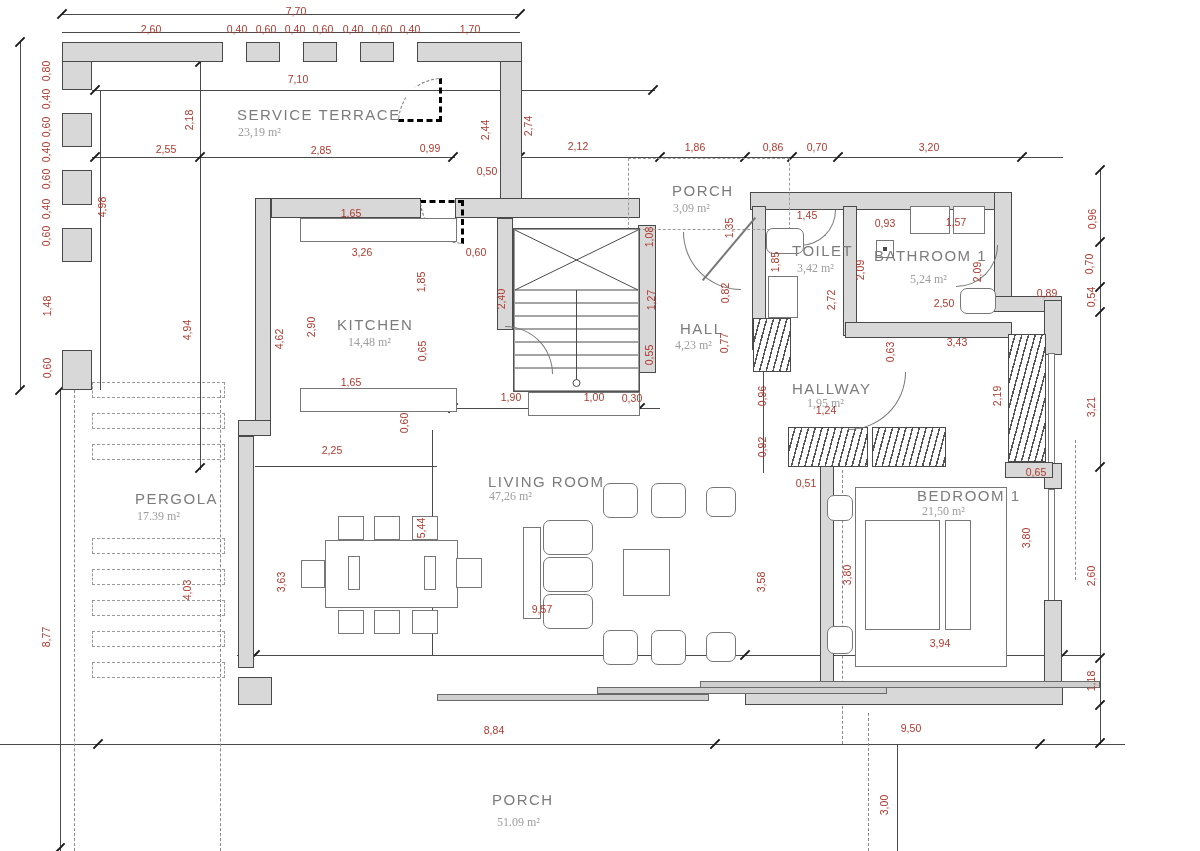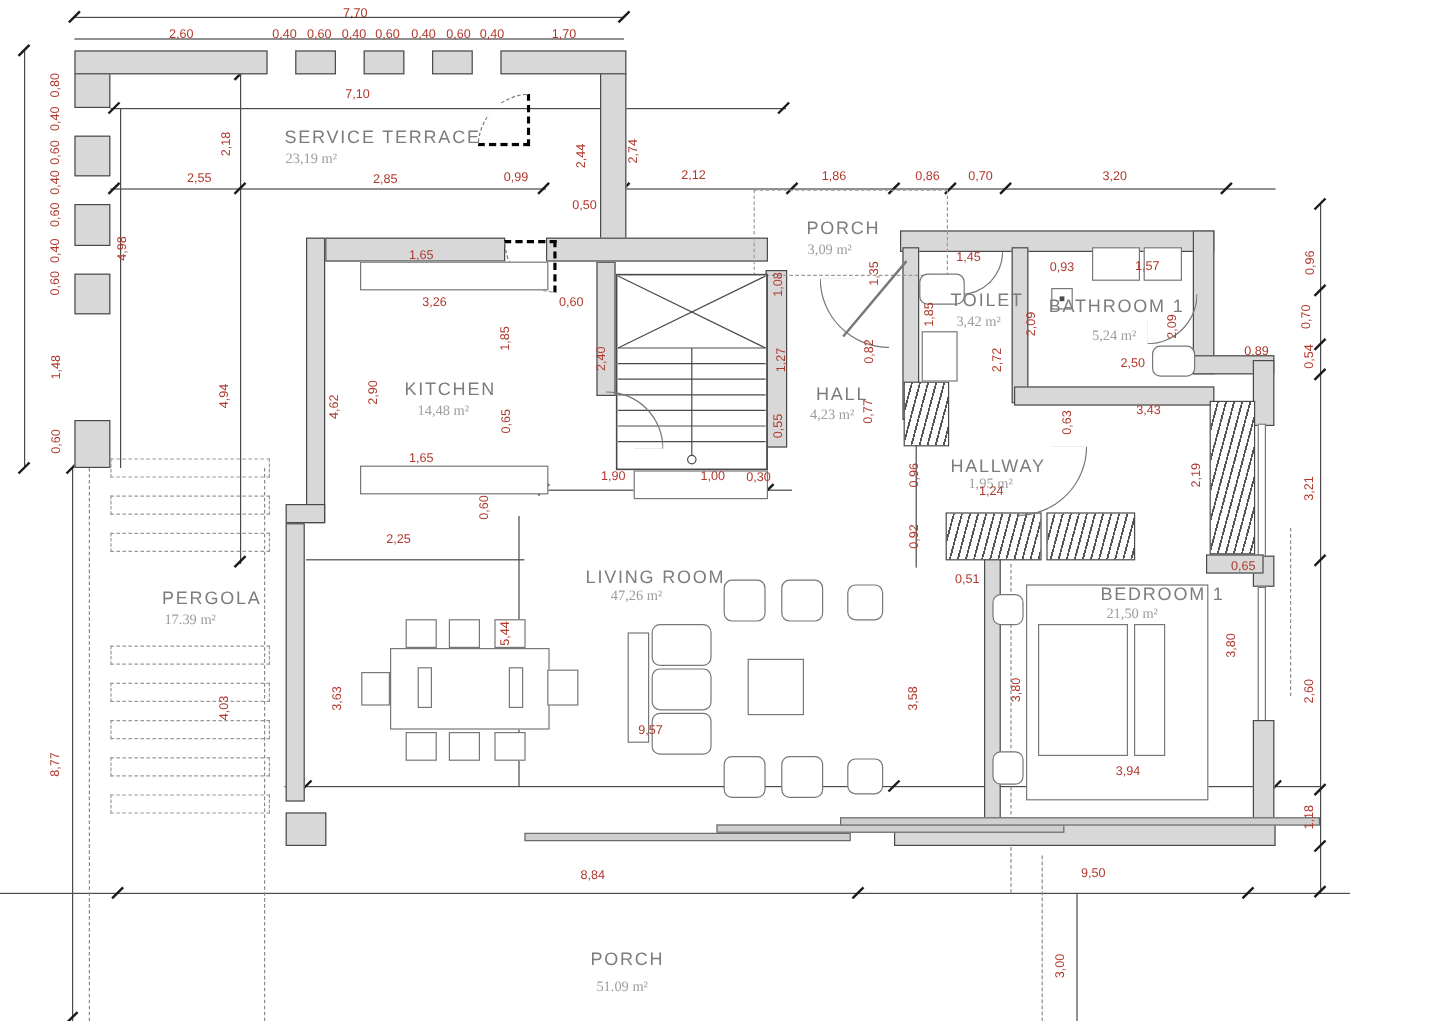--- a/index.html
+++ b/index.html
@@ -229,21 +229,21 @@
     <div class="room-area" style="left: 910px; top: 272px;">5,24 m²</div>
     <div class="room-name" style="left: 337px; top: 316px;">KITCHEN</div>
     <div class="room-area" style="left: 348px; top: 335px;">14,48 m²</div>
     <div class="room-name" style="left: 680px; top: 320px;">HALL</div>
     <div class="room-area" style="left: 675px; top: 338px;">4,23 m²</div>
     <div class="room-name" style="left: 792px; top: 380px;">HALLWAY</div>
     <div class="room-area" style="left: 807px; top: 396px;">1,95 m²</div>
     <div class="room-name" style="left: 135px; top: 490px;">PERGOLA</div>
     <div class="room-area" style="left: 137px; top: 509px;">17.39 m²</div>
     <div class="room-name" style="left: 488px; top: 473px;">LIVING ROOM</div>
-    <div class="room-area" style="left: 489px; top: 489px; margin-left: 20px;">47,26 m²</div>
+    <div class="room-area" style="left: 489px; top: 489px;">47,26 m²</div>
     <div class="room-name" style="left: 917px; top: 487px;">BEDROOM 1</div>
     <div class="room-area" style="left: 922px; top: 504px;">21,50 m²</div>
     <div class="room-name" style="left: 492px; top: 791px;">PORCH</div>
     <div class="room-area" style="left: 497px; top: 815px;">51.09 m²</div>
     <span class="dim" style="left: 296px; top: 11px;">7,70</span>
     <span class="dim" style="left: 151px; top: 29px;">2,60</span>
     <span class="dim" style="left: 237px; top: 29px;">0,40</span>
     <span class="dim" style="left: 266px; top: 29px;">0,60</span>
     <span class="dim" style="left: 295px; top: 29px;">0,40</span>
     <span class="dim" style="left: 323px; top: 29px;">0,60</span>

